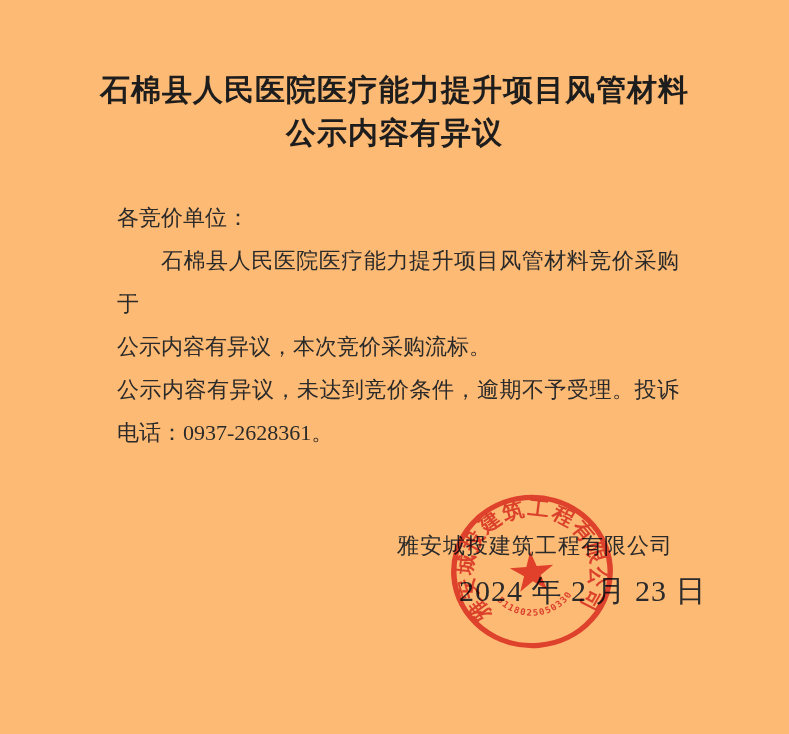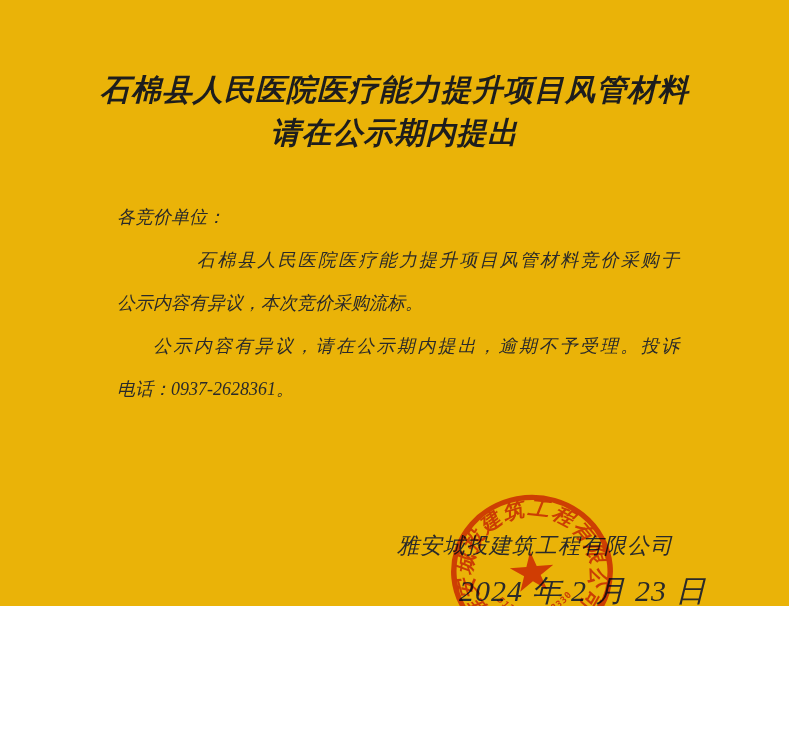--- a/index.html
+++ b/index.html
@@ -1,24 +1,23 @@
 <!DOCTYPE html>
 <html><head>
 <meta charset="utf-8">
 <style>
   html, body { margin: 0; padding: 0; background: #ffffff; }
   .page {
     position: relative;
     width: 789px;
-    height: 606px;
-    background: #eab308;
+    height: 734px;
+    background: #fdba74;
     font-family: "Liberation Serif", "DejaVu Serif", serif;
     color: #262626;
     overflow: hidden;
-    font-style: italic;
   }
   .doc-title {
     position: absolute;
     top: 68px;
     left: 0;
     right: 0;
     margin: 0;
     text-align: center;
     font-family: "Liberation Sans", "DejaVu Sans", sans-serif;
     font-weight: 700;
@@ -26,29 +25,28 @@
     line-height: 43px;
     letter-spacing: 1px;
     color: #1d1d1d;
   }
   .doc-title .title-line { display: block; }
   .doc-body {
     position: absolute;
     left: 117px;
     top: 196px;
     width: 562px;
-    font-size: 18px;
+    font-size: 22px;
     line-height: 43px;
     color: #2a2a2a;
   }
   .doc-body .line { margin: 0; }
   .doc-body .line.fill {
     text-align: justify;
     text-align-last: justify;
-    margin-left: 36px;
   }
   .doc-body .line.indent { text-indent: 44px; }
   .sig-company {
     position: absolute;
     left: 397px;
     top: 533px;
     font-size: 22px;
     line-height: 26px;
     letter-spacing: 1px;
     color: #2a2a2a;
@@ -85,28 +83,28 @@
     font-family: "DejaVu Sans Mono", monospace;
   }
 </style>
 </head>
 <body>
 
 <div class="page">
 
   <h1 class="doc-title">
     <span class="title-line">石棉县人民医院医疗能力提升项目风管材料</span>
-    <span class="title-line">请在公示期内提出</span>
+    <span class="title-line">公示内容有异议</span>
   </h1>
 
   <div class="doc-body">
     <p class="line">各竞价单位：</p>
     <p class="line fill indent">石棉县人民医院医疗能力提升项目风管材料竞价采购于</p>
     <p class="line">公示内容有异议，本次竞价采购流标。</p>
-    <p class="line fill">公示内容有异议，请在公示期内提出，逾期不予受理。投诉</p>
+    <p class="line fill">公示内容有异议，未达到竞价条件，逾期不予受理。投诉</p>
     <p class="line">电话：0937-2628361。</p>
   </div>
 
   <div class="sig-company">雅安城投建筑工程有限公司</div>
   <div class="sig-date">2024 年 2 月 23 日</div>
 
   <svg class="seal" viewBox="0 0 200 200" preserveAspectRatio="none" aria-hidden="true">
     <g transform="rotate(-5 100 100)">
       <circle cx="100" cy="100" r="92" fill="none" stroke-width="6.5" stroke="#dc4249"></circle>
       <polygon points="100,75 106.1,93.7 125.7,93.7 109.8,105.2 115.9,123.8 100,112.3 84.1,123.8 90.2,105.2 74.3,93.7 93.9,93.7" fill="#df4047"></polygon>

